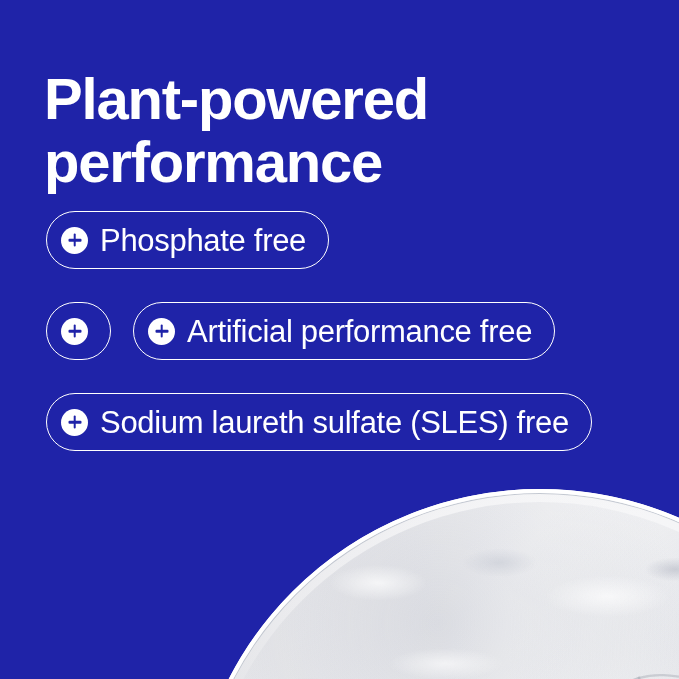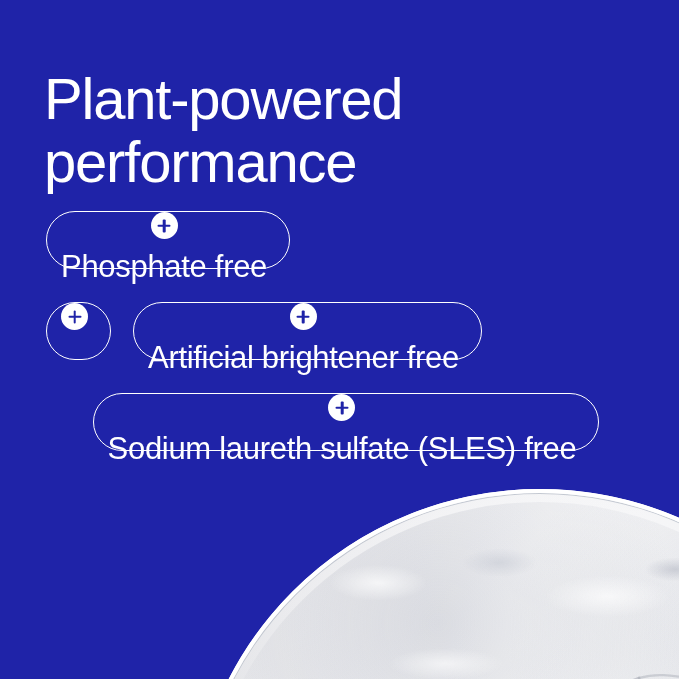--- a/index.html
+++ b/index.html
@@ -109,53 +109,52 @@
   .powder-cracks svg { display: block; }
 
   
   .headline {
     position: absolute;
     left: 44px;
     top: 28px;
     width: 560px;
     color: #ffffff;
     font-size: 58px;
-    font-weight: 400;
+    font-weight: 700;
     line-height: 63px;
     letter-spacing: -1.2px;
     white-space: pre-line;
   }
 
   
   .claims {
     position: absolute;
     left: 46px;
     top: 211px;
     width: 600px;
   }
   .claim-row {
     display: flex;
     align-items: center;
     gap: 22px;
     margin-bottom: 33px;
   }
-  .claim-row:last-child { margin-bottom: 13px; justify-content: center; }
+  .claim-row:last-child { margin-bottom: 13px; }
 
   .pill {
     display: inline-flex;
     align-items: center;
     gap: 12px;
     height: 58px;
     box-sizing: border-box;
     padding: 0 22px 0 14px;
     border: 1.6px solid #ffffff;
     border-radius: 29px;
     background: transparent;
     white-space: nowrap;
-    flex-direction: column;
   }
   .pill-badge {
     flex: 0 0 auto;
     width: 27px;
     height: 27px;
     border-radius: 50%;
     background: #ffffff;
     position: relative;
   }
   .pill-badge::before,
@@ -232,21 +231,21 @@
         <span class="pill-label">Phosphate free</span>
       </div>
     </div>
 
     <div class="claim-row">
       <div class="pill">
         <span class="pill-badge"></span>
       </div>
       <div class="pill">
         <span class="pill-badge"></span>
-        <span class="pill-label">Artificial brightener free</span>
+        <span class="pill-label">Artificial performance free</span>
       </div>
     </div>
 
     <div class="claim-row">
       <div class="pill">
         <span class="pill-badge"></span>
         <span class="pill-label">Sodium laureth sulfate (SLES) free</span>
       </div>
     </div>
 

